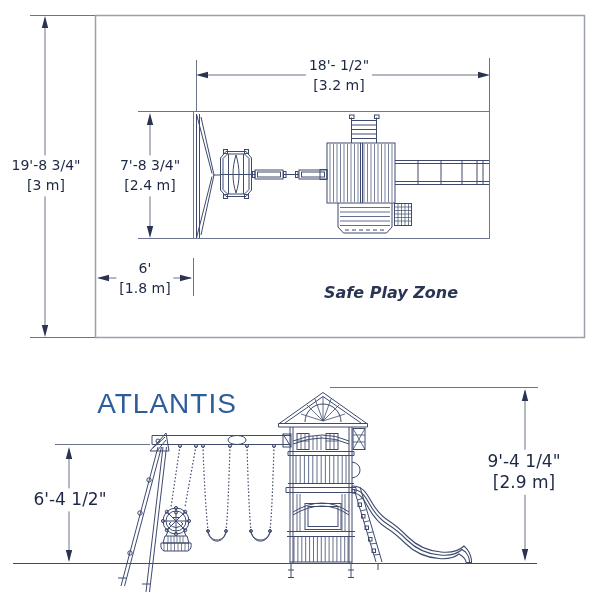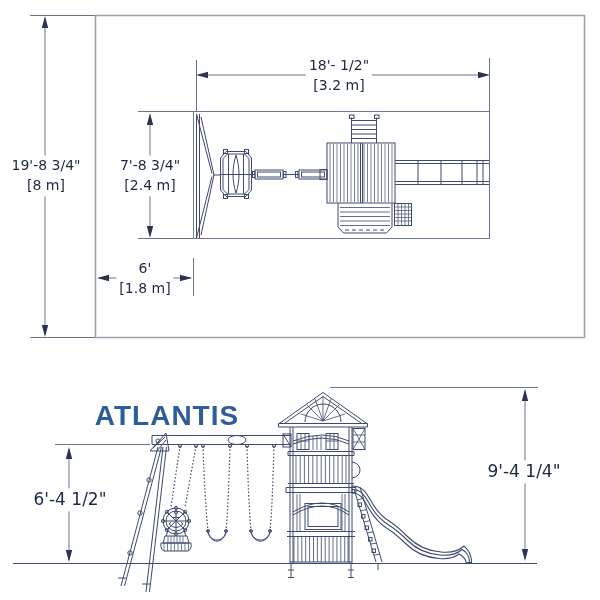--- a/index.html
+++ b/index.html
@@ -197,37 +197,39 @@
       <rect x="365" y="526" width="3.5" height="3.5"></rect>
           <rect x="368.5" y="537.5" width="3.5" height="3.5"></rect>
       <rect x="372" y="549" width="3.5" height="3.5"></rect>
       <path d="M378,563.5 V570"></path>
     </g>
   </g>
 </svg>
 
 <div class="lbl plan" style="left:46px;top:176px;">
   <span>19'-8 3/4"</span>
-  <span>[8 m]</span>
+  <span>[3 m]</span>
 </div>
 <div class="lbl plan" style="left:339px;top:76px;">
   <span>18'- 1/2"</span>
   <span>[3.2 m]</span>
 </div>
 <div class="lbl plan" style="left:150px;top:176px;">
   <span>7'-8 3/4"</span>
   <span>[2.4 m]</span>
 </div>
 <div class="lbl plan" style="left:145px;top:279px;">
   <span>6'</span>
   <span>[1.8 m]</span>
 </div>
-
-<div id="title" style="left:167px;top:416px;font-weight:bold;">ATLANTIS</div>
+<div id="zone-label" style="left:391px;top:292px;">Safe Play Zone</div>
+
+<div id="title" style="left:167px;top:404px;">ATLANTIS</div>
 
 <div class="lbl elev" style="left:70px;top:500px;">
   <span>6'-4 1/2"</span>
 </div>
 <div class="lbl elev" style="left:524px;top:472px;">
   <span>9'-4 1/4"</span>
+  <span>[2.9 m]</span>
 </div>
 
 </div>
 
 </body></html>

